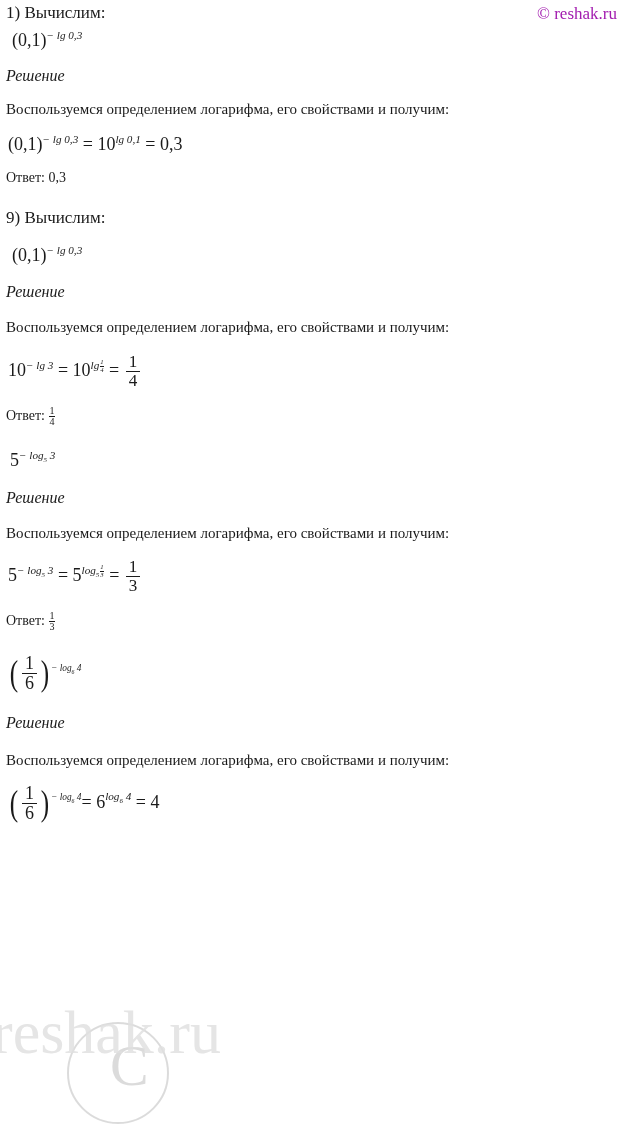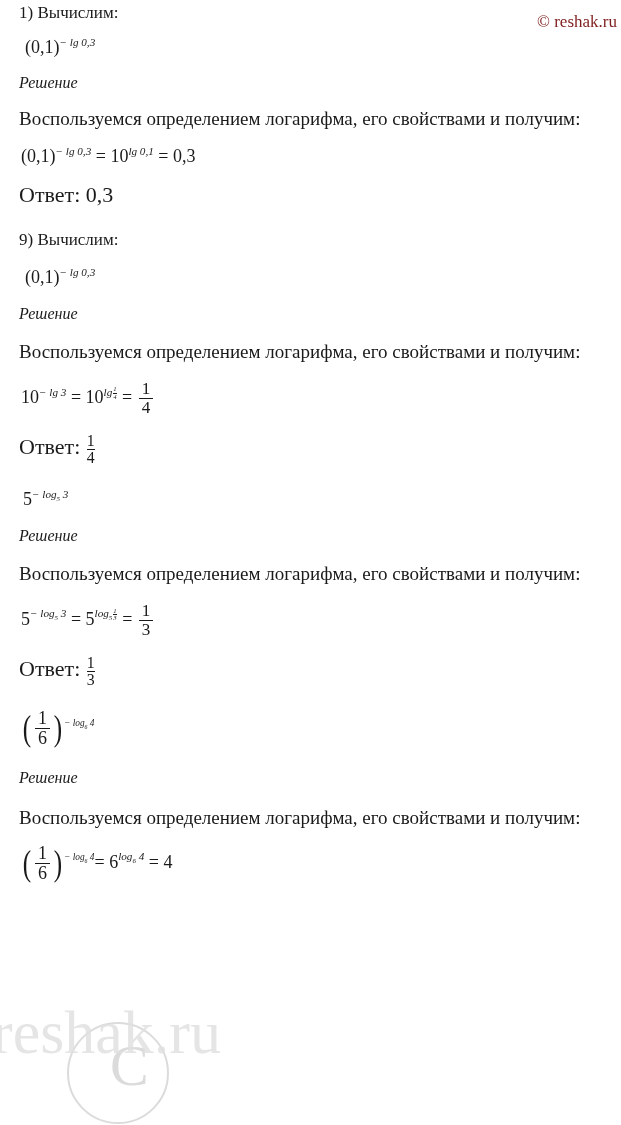--- a/index.html
+++ b/index.html
@@ -19,65 +19,65 @@
   .page {
     position: relative;
     width: 621px;
     height: 1125px;
     padding: 0;
     box-sizing: border-box;
   }
 
   .watermark-top {
     position: absolute;
-    top: 12px;
+    top: 4px;
     right: 4px;
     font-family: "Liberation Serif", serif;
     font-size: 17px;
-    color: #7f1d1d;
+    color: #a21caf;
     white-space: nowrap;
   }
 
   .content {
     position: relative;
     padding: 2px 8px 0 6px;
   }
 
   .line {
     font-size: 17px;
     line-height: 1.25;
-    margin: 13px;
+    margin: 0;
     padding: 0;
     white-space: nowrap;
   }
 
   .step-label {
     margin-top: 0px;
     margin-bottom: 6px;
   }
 
   .heading {
     font-size: 16px;
     margin-bottom: 6px;
     font-style: italic;
   }
 
   .para {
-    font-size: 19px;
+    font-size: 15px;
     margin-bottom: 6px;
   }
 
   .formula {
     font-size: 18px;
     margin-bottom: 6px;
     padding-left: 2px;
   }
 
   .answer {
-    font-size: 22px;
+    font-size: 14px;
     margin-bottom: 6px;
     font-family: Liberation Serif, serif;
   }
   sup.exp {
     font-size: 0.62em;
     vertical-align: super;
     line-height: 0;
     font-style: italic;
   }
   sub.idx {

